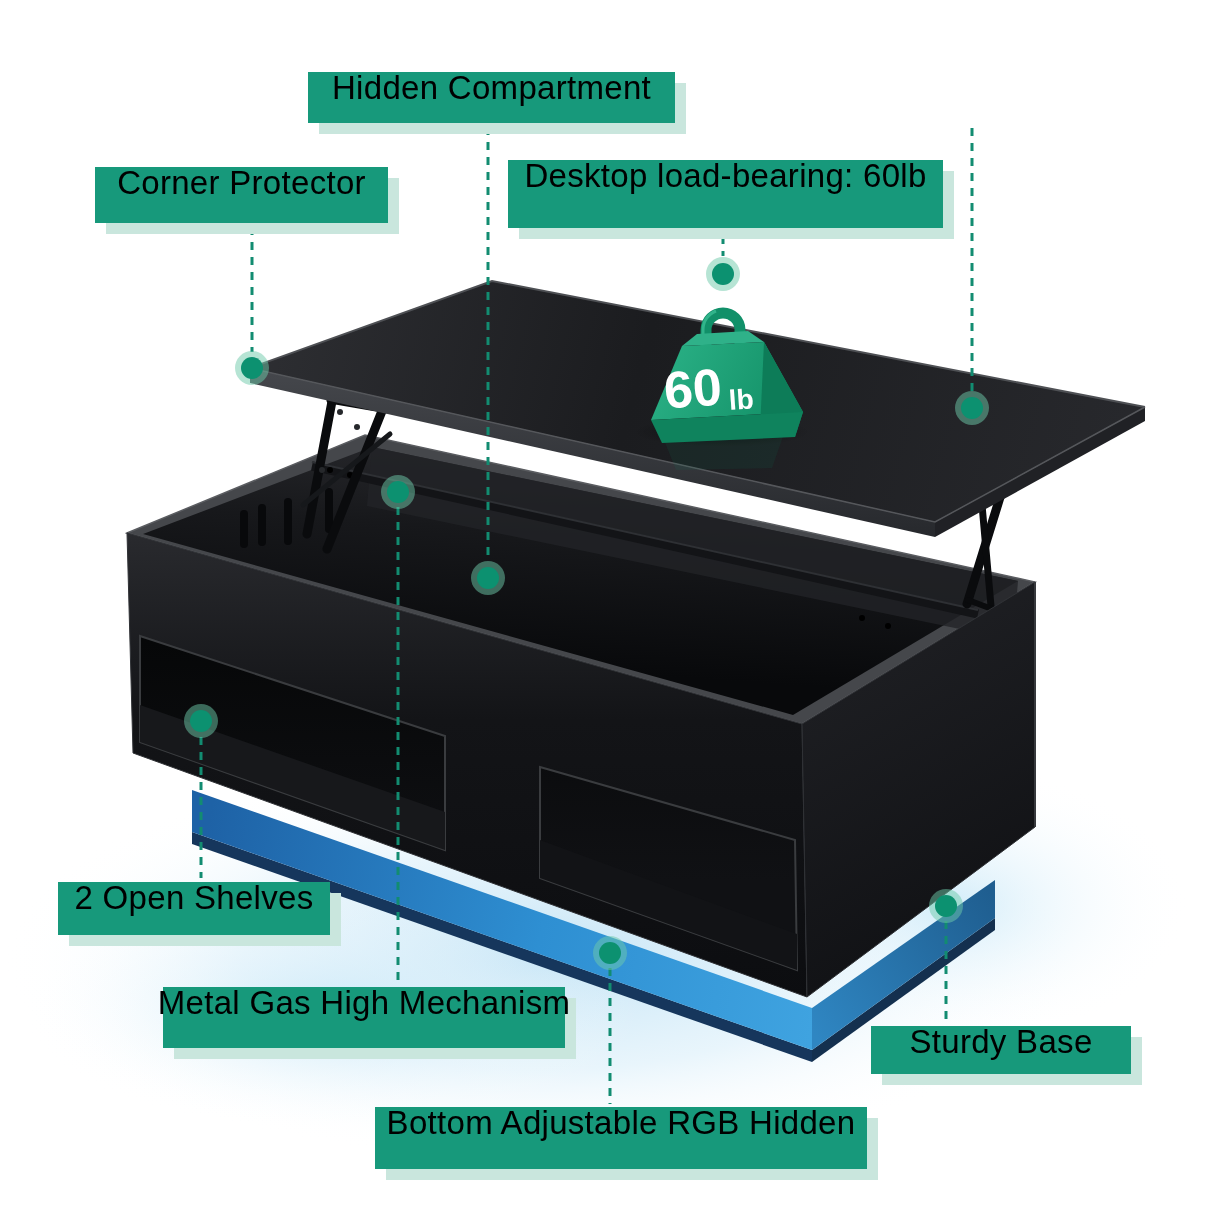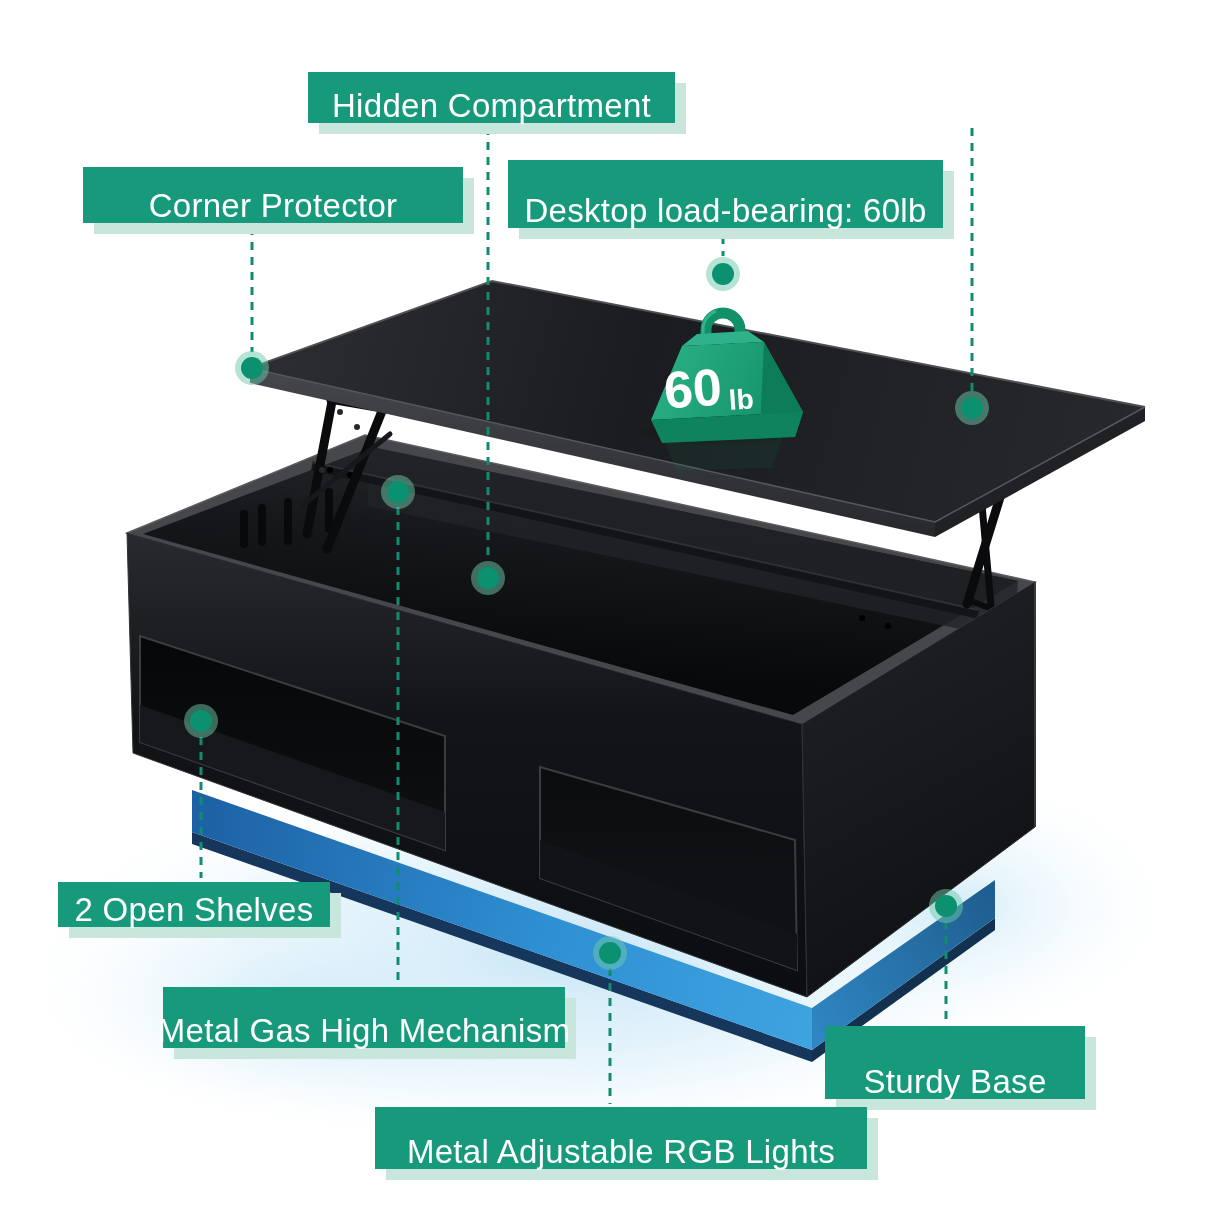--- a/index.html
+++ b/index.html
@@ -3,22 +3,22 @@
 <meta charset="utf-8">
 <style>
   html,body{margin:0;padding:0;background:#ffffff;}
   #stage{
     position:relative;width:1214px;height:1214px;overflow:hidden;
     background:#ffffff;
     font-family:"Liberation Sans","DejaVu Sans",sans-serif;
   }
   #scene{position:absolute;left:0;top:0;}
   .callout{
-    position:absolute;display:flex;align-items:flex-end;justify-content:center;
-    background:#17997B;color:#ffffff;
+    position:absolute;display:flex;align-items:flex-start;justify-content:center;
+    background:#17997B;color:#000000;
     box-shadow:11px 11px 0 #C9E6DD;
     font-size:33px;letter-spacing:.3px;line-height:1;
     white-space:nowrap;
   }
   .callout span{position:relative;top:-1px;}
 </style>
 </head>
 <body>
 
 <div id="stage">
@@ -217,37 +217,37 @@
           <circle cx="946" cy="906" r="11" fill="#0C9170"></circle>
         </g>
     </g>
   </svg>
 
   <div class="callout" style="left:308px;top:72px;width:367px;height:51px">
     <span>Hidden Compartment</span>
   </div>
 
 
-  <div class="callout" style="left:83px;top:167px;width:380px;height:56px">
+  <div class="callout" style="left:95px;top:167px;width:293px;height:56px">
     <span>Corner Protector</span>
   </div>
 
   <div class="callout" style="left:508px;top:160px;width:435px;height:68px">
     <span>Desktop load-bearing: 60lb</span>
   </div>
 
-  <div class="callout" style="left:58px;top:882px;width:272px;height:45px">
+  <div class="callout" style="left:58px;top:882px;width:272px;height:53px">
     <span>2 Open Shelves</span>
   </div>
 
   <div class="callout" style="left:163px;top:987px;width:402px;height:61px">
     <span>Metal Gas High Mechanism</span>
   </div>
 
-  <div class="callout" style="left:825px;top:1026px;width:260px;height:73px">
+  <div class="callout" style="left:871px;top:1026px;width:260px;height:48px">
     <span>Sturdy Base</span>
   </div>
 
   <div class="callout" style="left:375px;top:1107px;width:492px;height:62px">
-    <span>Metal Adjustable RGB Lights</span>
+    <span>Bottom Adjustable RGB Hidden</span>
   </div>
 
 </div>
 
 </body></html>

